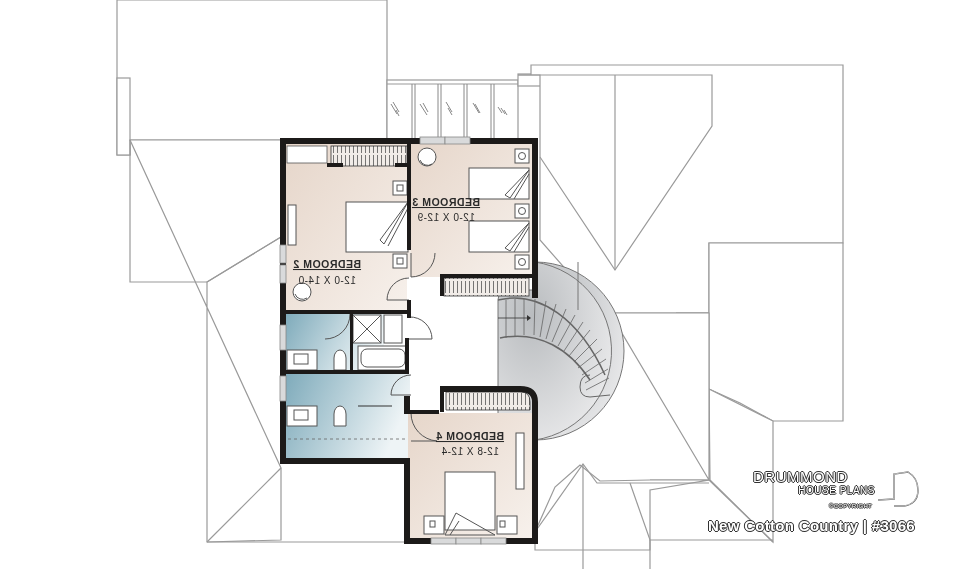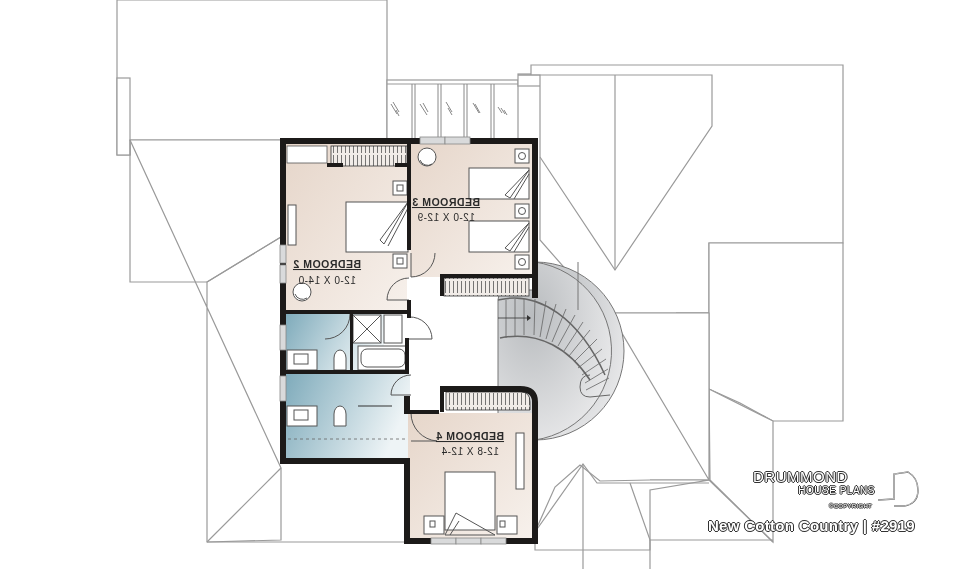--- a/index.html
+++ b/index.html
@@ -244,13 +244,13 @@
   </g>
 </svg>
 
 <div class="brand" id="brand-line1">DRUMMOND</div>
 <div class="brand" id="brand-line2">HOUSE PLANS</div>
 <div class="brand" id="brand-copy">©COPYRIGHT</div>
 <svg id="brand-logo" viewBox="0 0 44 38">
   <path d="M2,30 L18,29 L18,4 L32,2 Q42,8 42,20 Q42,34 28,36 L18,36" fill="none" stroke="#555" stroke-width="1.4"></path>
   <path d="M2,30 L18,29 L18,4 L32,2 Q42,8 42,20 Q42,34 28,36 L18,36" fill="none" stroke="#ffffff" stroke-width="0.6"></path>
 </svg>
-<div class="brand" id="plan-title">New Cotton Country | #2919</div>
+<div class="brand" id="plan-title">New Cotton Country | #3066</div>
 
 </body></html>

